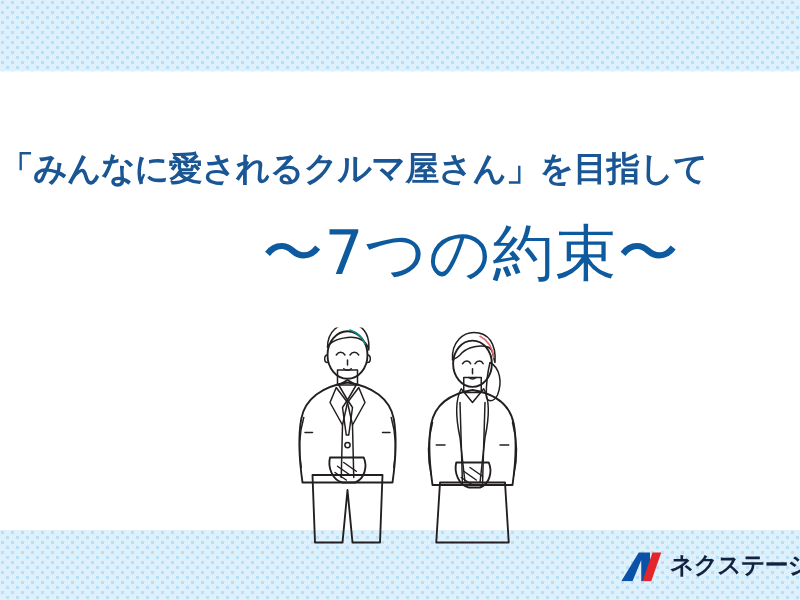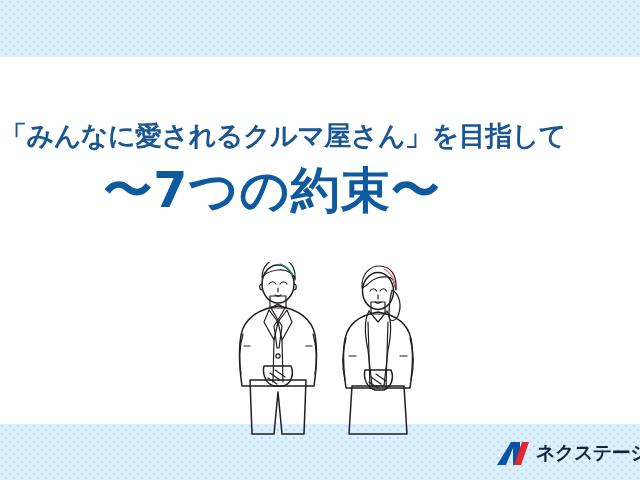--- a/index.html
+++ b/index.html
@@ -39,37 +39,37 @@
     top: 424px;
     height: 56px;
   }
 
   
   #headline-block {
     position: absolute;
     top: 118px;
     left: 0;
     width: 544px;
-    text-align: center;
+    text-align: right;
     z-index: 5;
   }
   #headline-sub {
     font-size: 27px;
     line-height: 36px;
     font-weight: 700;
     letter-spacing: -0.5px;
     color: #1a5694;
     white-space: nowrap;
     font-family: "DejaVu Sans", "Liberation Sans", sans-serif;
   }
   #headline-main {
-    margin-top: 8px;
+    margin-top: 20px;
     font-size: 49px;
     line-height: 58px;
-    font-weight: 700;
+    font-weight: 400;
     letter-spacing: 1px;
     color: #0d5a9e;
     white-space: nowrap;
     font-family: "DejaVu Sans", "Liberation Sans", sans-serif;
   }
 
   
   #illustration {
     position: absolute;
     left: 228px;

